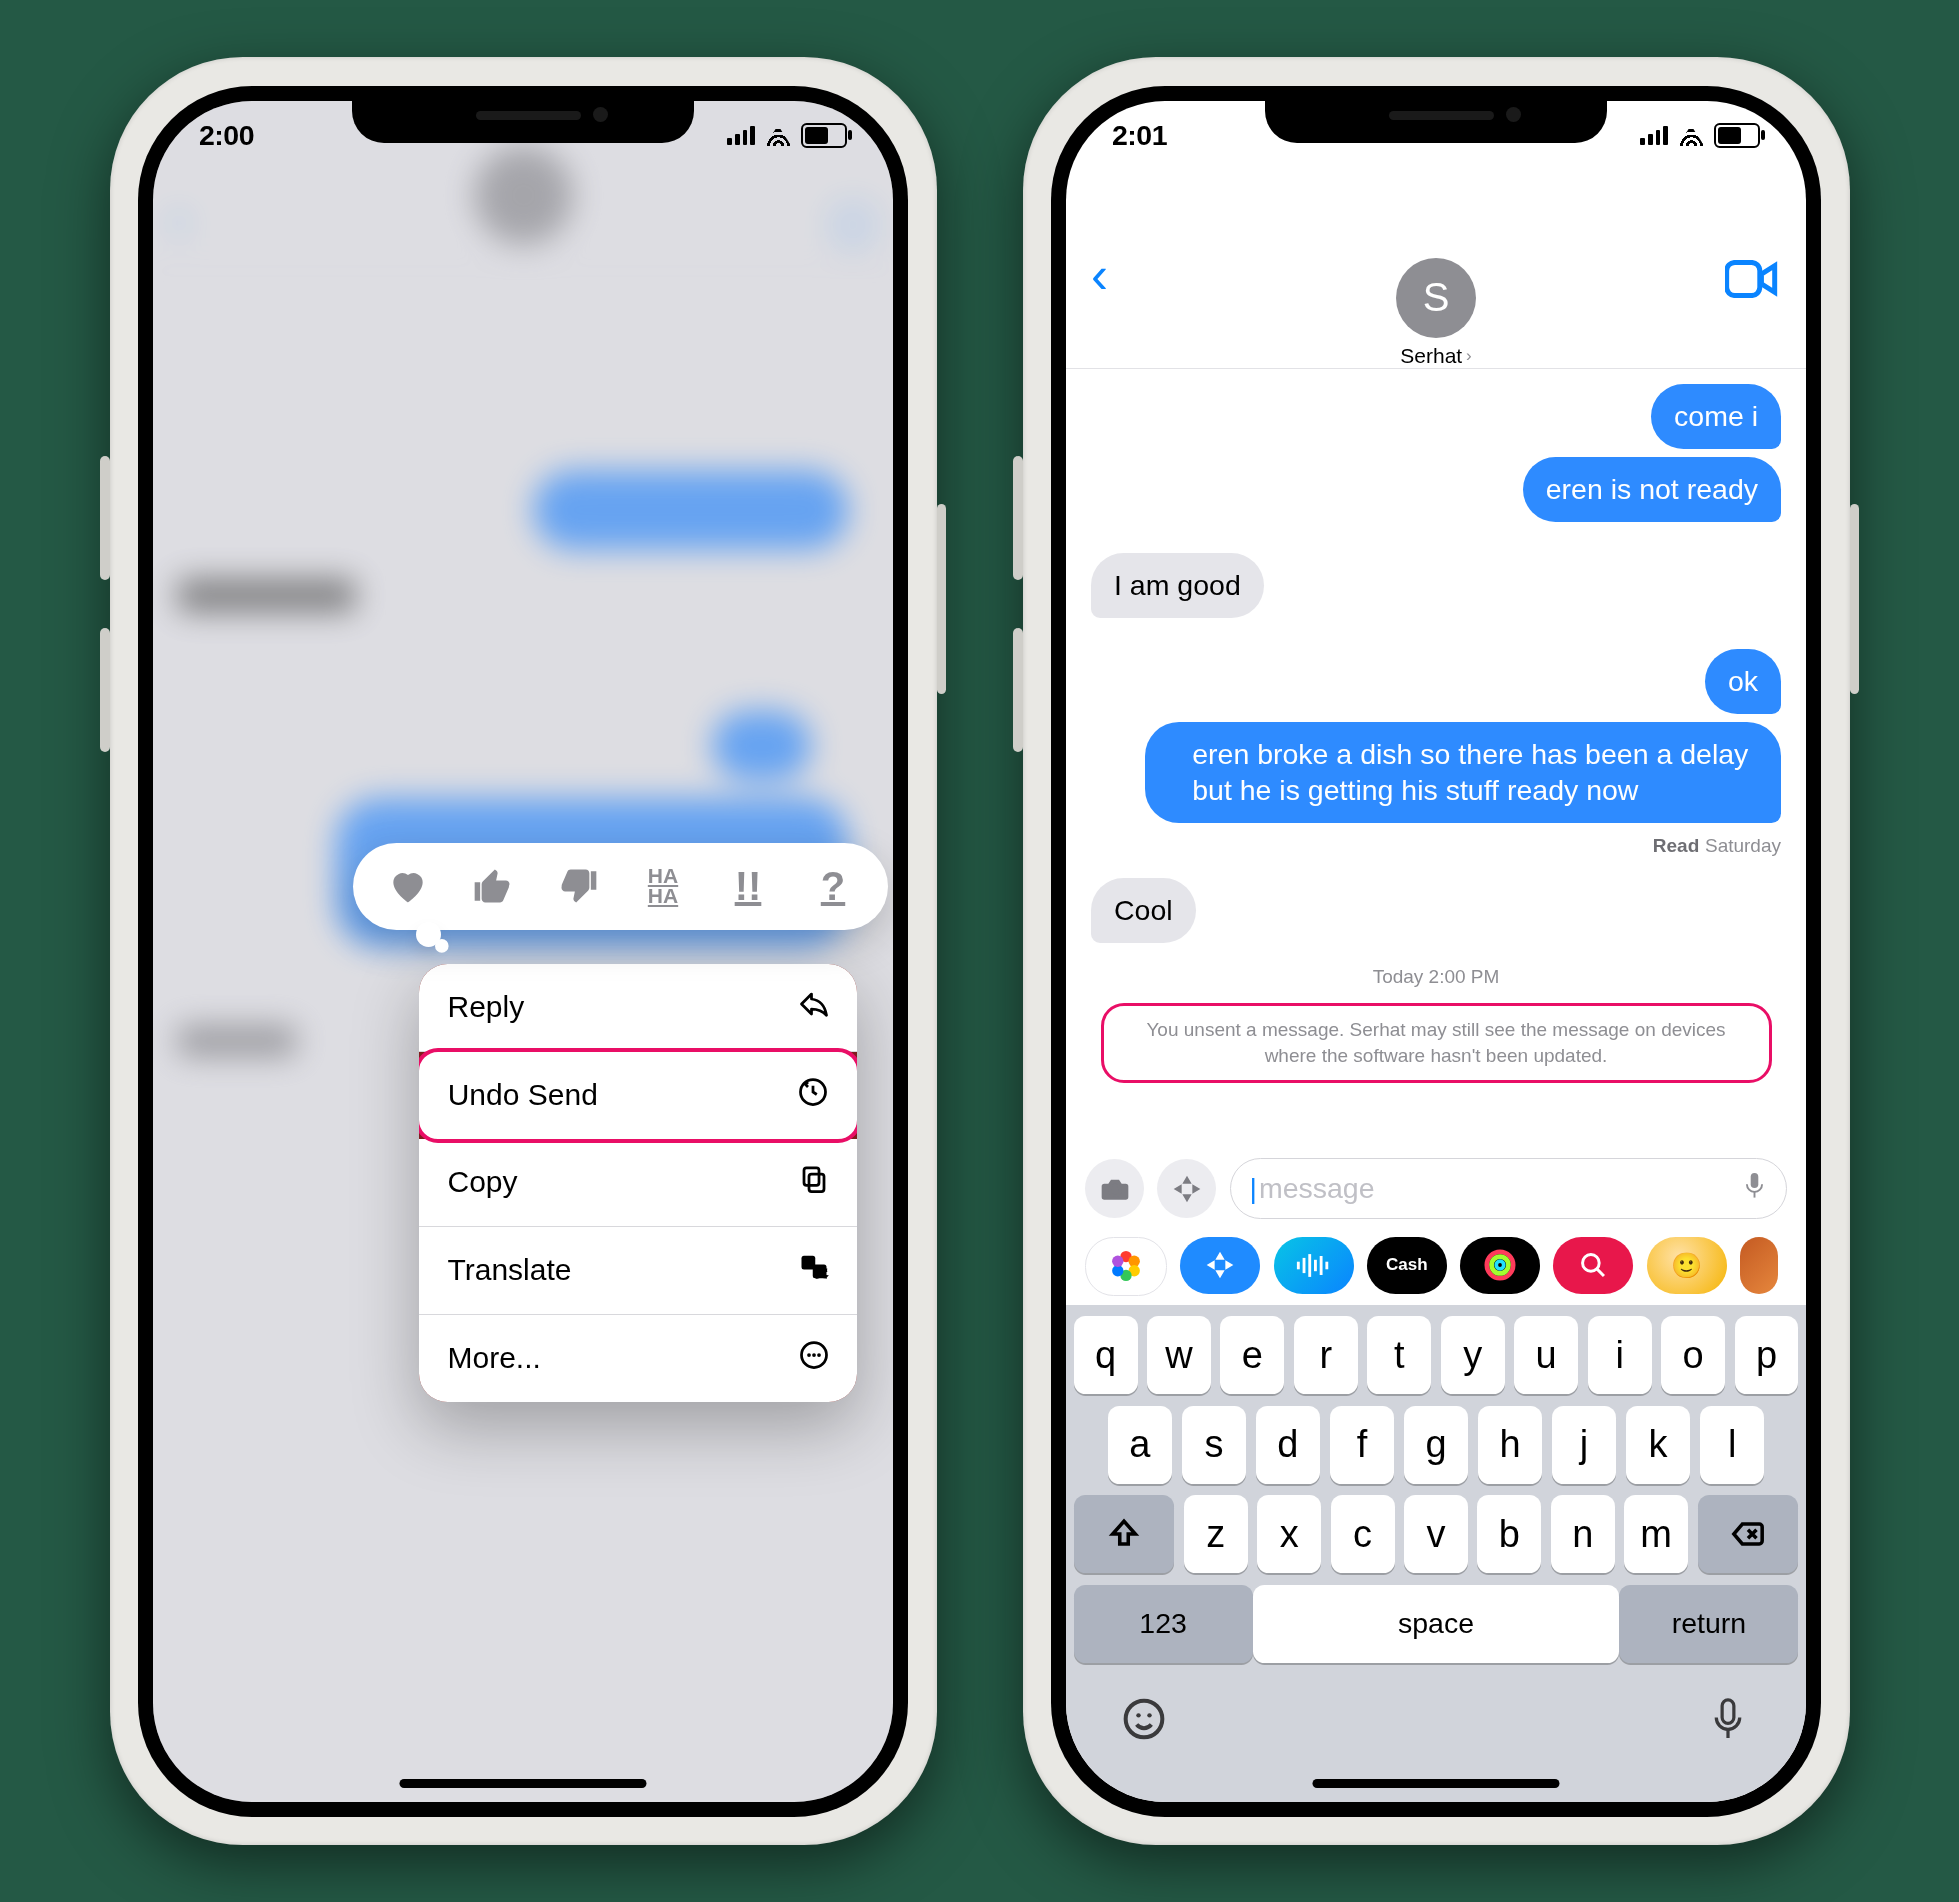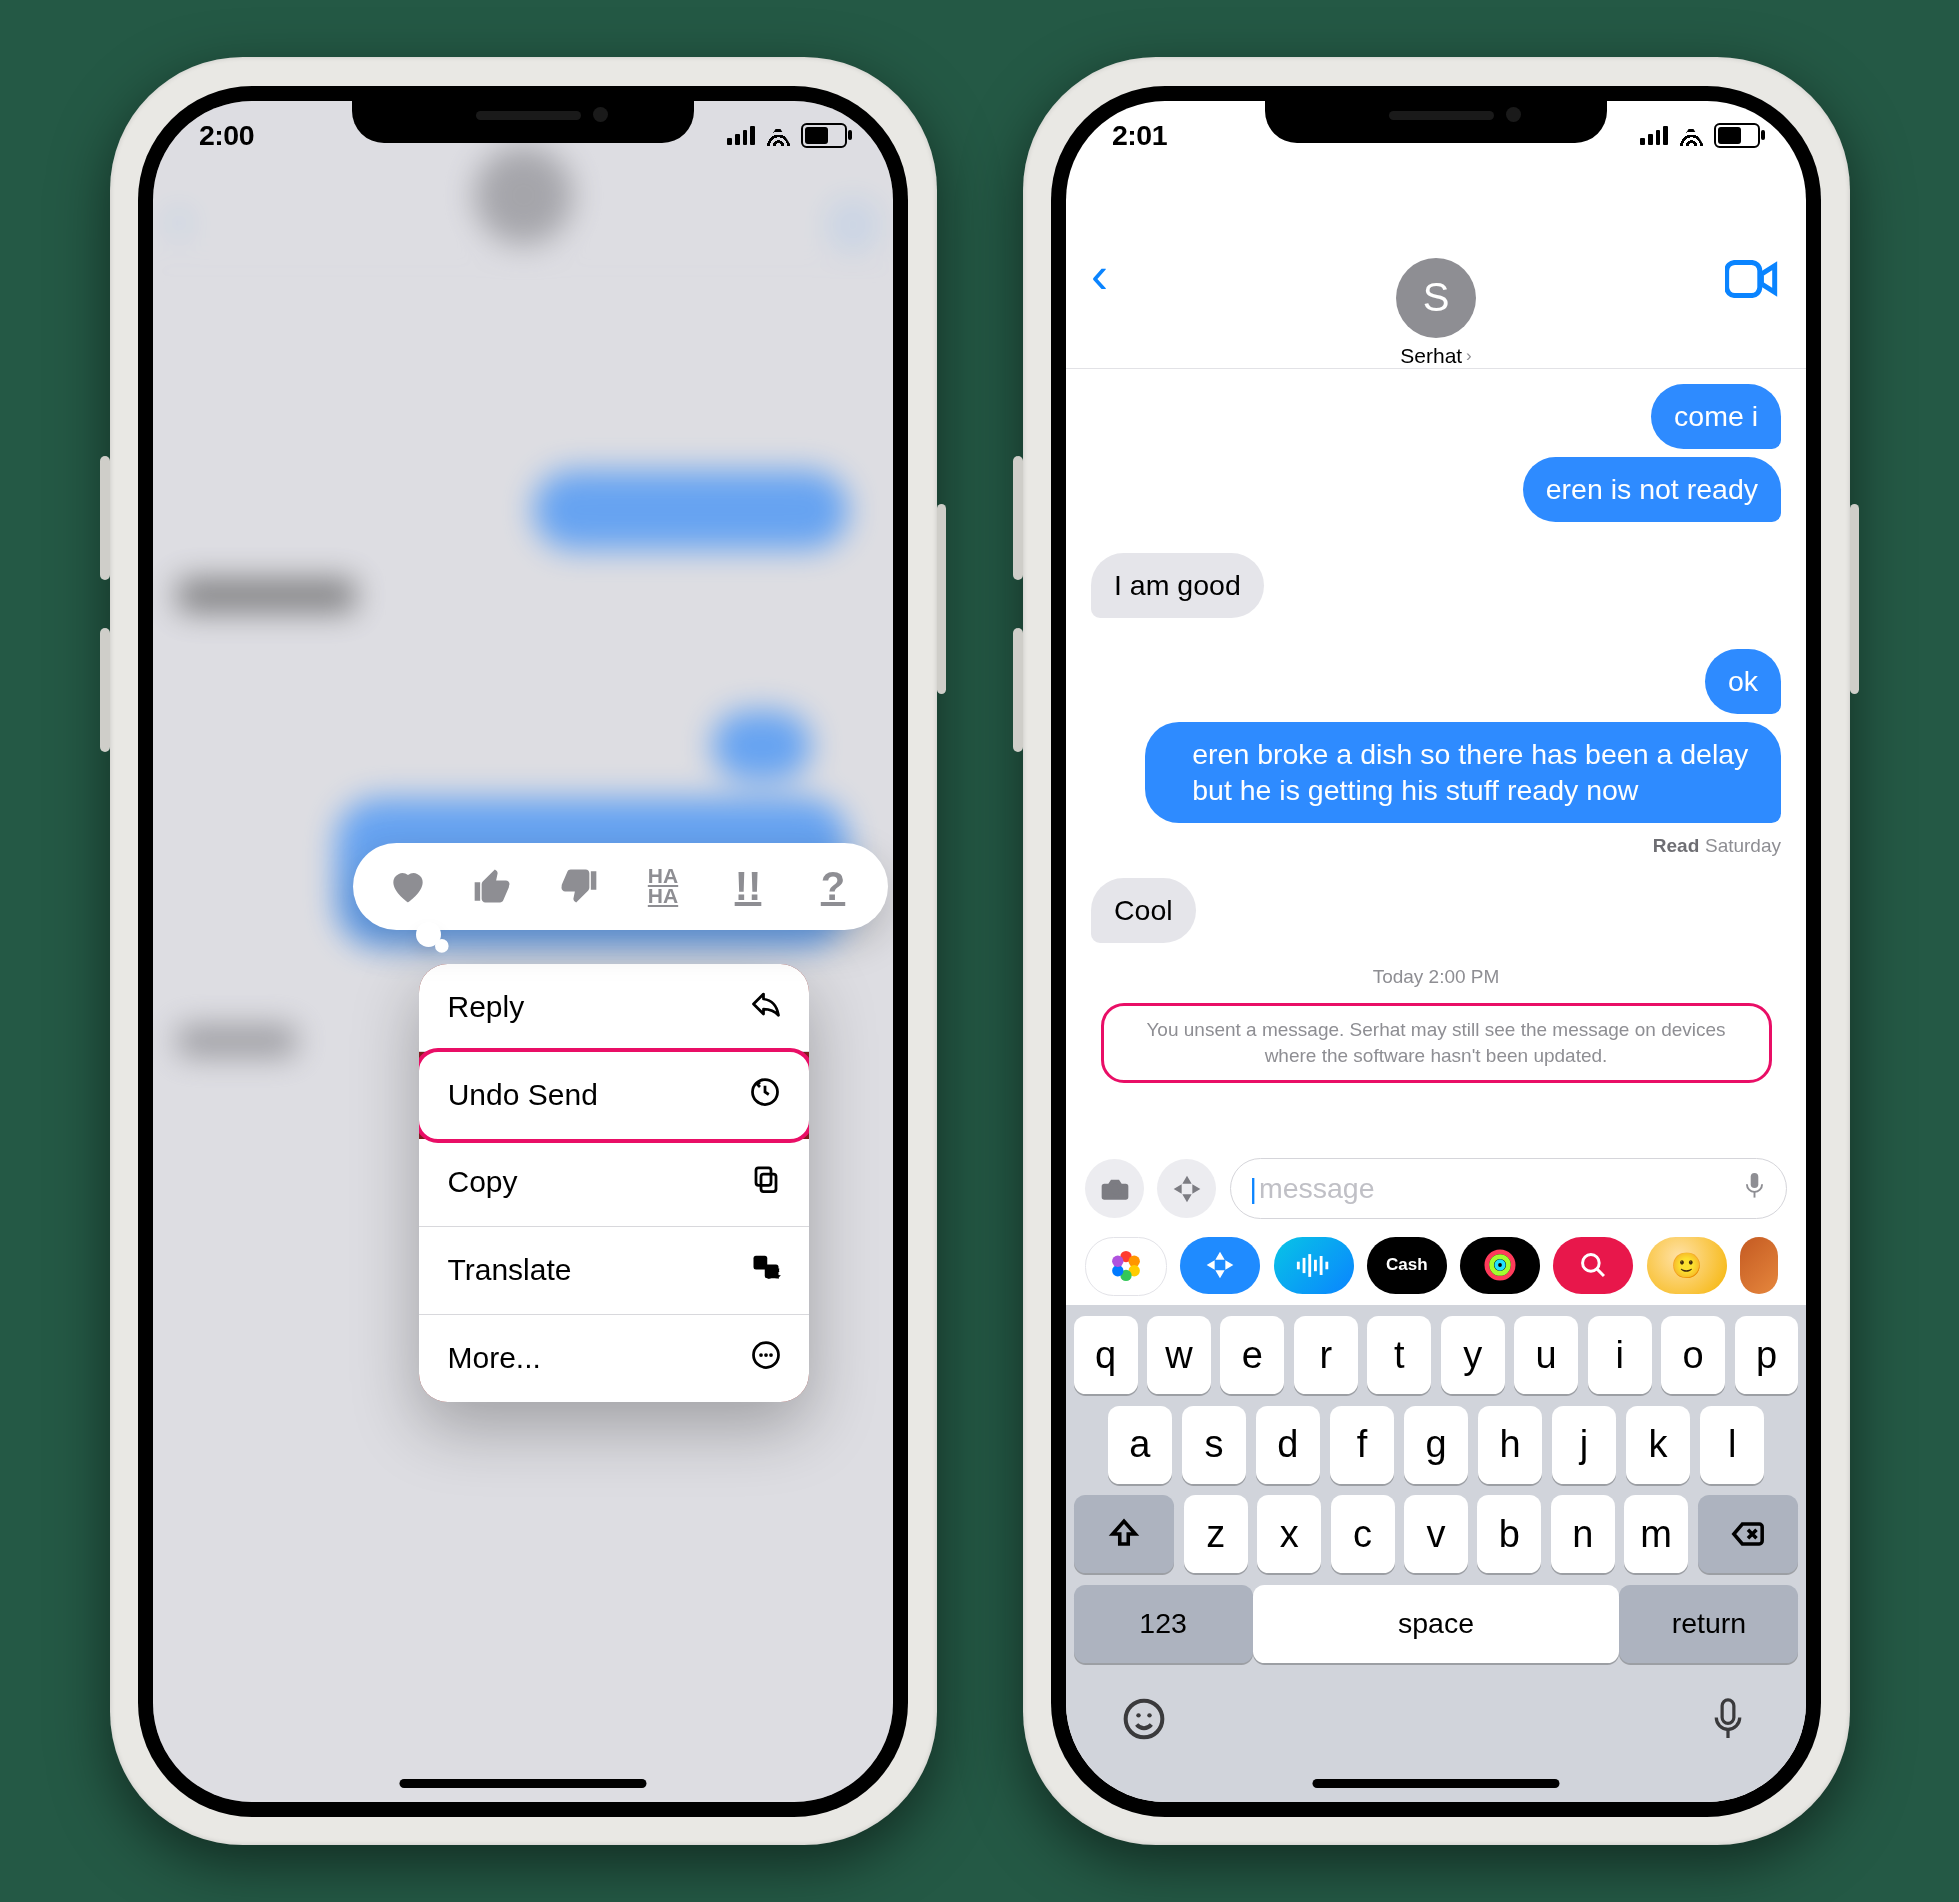--- a/index.html
+++ b/index.html
@@ -168,21 +168,21 @@
     background: var(--bubble-blue);
     color:#fff;
     font-size:32px; line-height:1.3;
     padding: 23px 28.5px;
     border-radius: 38px;
     border-bottom-right-radius: 9.5px;
     position:relative;
   }
 
   .context-menu {
-    width: 390px;
+    width: 438px;
     margin: 34px auto 0 266px;
     background:#7f1d1d;
     border-radius:28.5px;
     overflow:hidden;
     box-shadow:0 25px 67px rgba(0,0,0,.28);
   }
   .menu-item {
     display:flex; justify-content:space-between; align-items:center;
     padding: 25px 28.5px;
     font-size:30px; color:#000;

